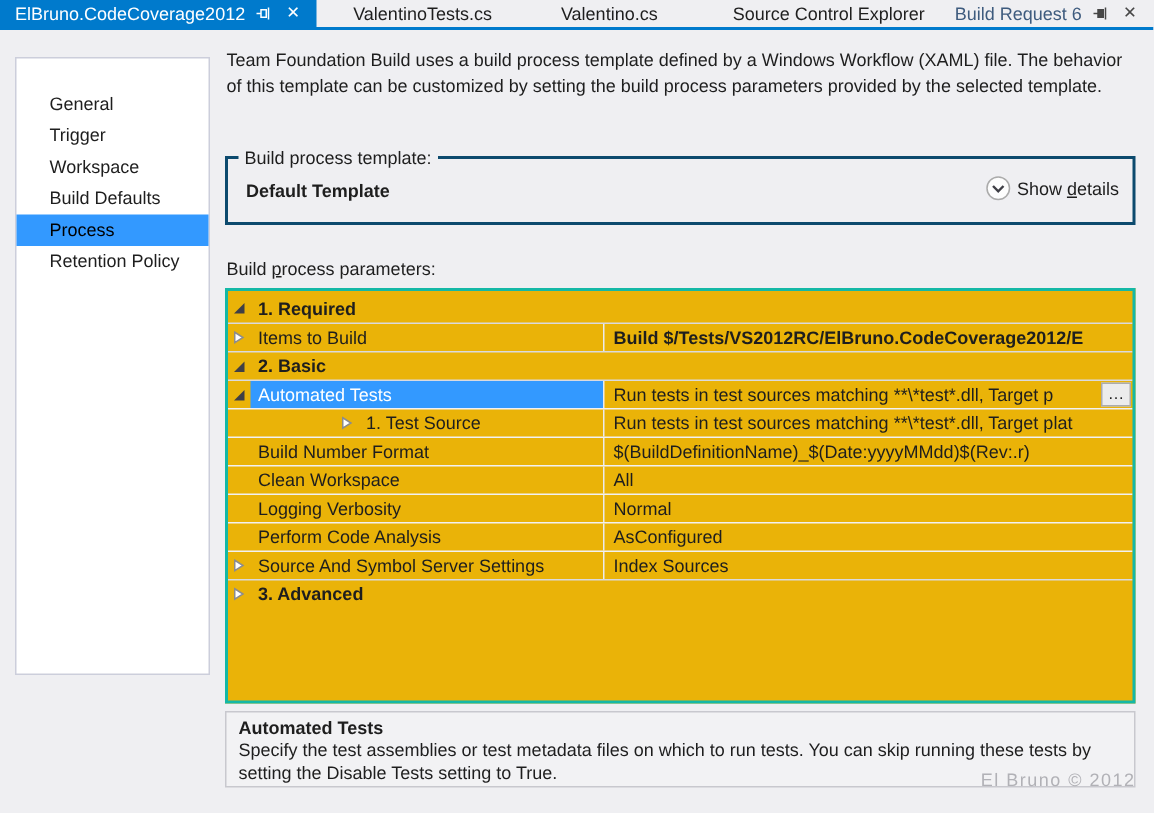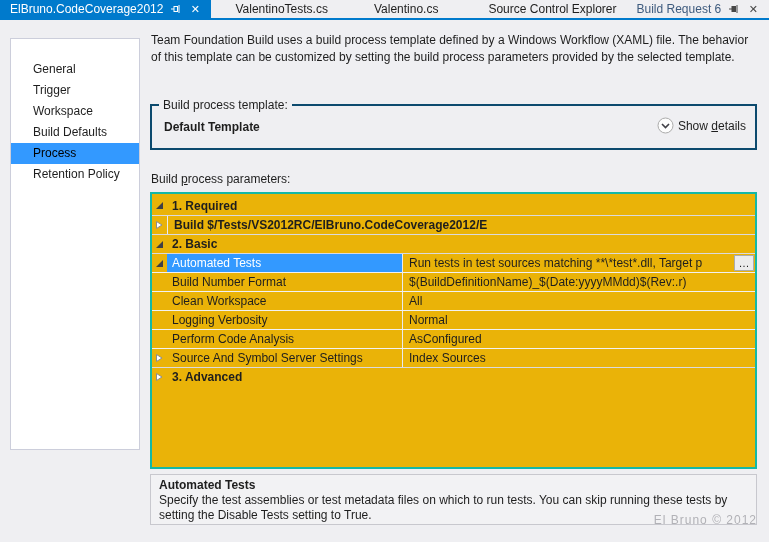--- a/index.html
+++ b/index.html
@@ -182,20 +182,23 @@
         <span>1. Required</span>
       </div>
       <div class="gval"></div>
     </div>
     <div class="grow darktop">
       <span class="exp gutter">
         <svg width="9" height="10" viewBox="0 0 9 10">
           <path d="M1.5 1.5 L7 5 L1.5 8.5 Z" fill="#FFF" stroke="#8C8C8C"></path>
         </svg>
       </span>
+      <div class="gname">
+        <span>Items to Build</span>
+      </div>
       <div class="gval b">Build $/Tests/VS2012RC/ElBruno.CodeCoverage2012/E</div>
     </div>
     <div class="grow cat darktop">
       <span class="exp gutter">
         <svg width="9" height="9" viewBox="0 0 9 9">
           <path d="M8 1 L8 8 L1 8 Z" fill="#3F3F46"></path>
         </svg>
       </span>
       <div class="gname">
         <span>2. Basic</span>
@@ -205,20 +208,32 @@
     <div class="grow darktop">
       <span class="exp gutter">
         <svg width="9" height="9" viewBox="0 0 9 9">
           <path d="M8 1 L8 8 L1 8 Z" fill="#3F3F46"></path>
         </svg>
       </span>
       <div class="gname sel">
         <span>Automated Tests</span>
       </div>
       <div class="gval">Run tests in test sources matching **\*test*.dll, Target p<button class="dots">…</button></div>
+    </div>
+    <div class="grow topline">
+      <span class="exp gutter"></span>
+      <div class="gname">
+        <span class="exp inner">
+          <svg width="9" height="10" viewBox="0 0 9 10">
+            <path d="M1.5 1.5 L7 5 L1.5 8.5 Z" fill="#FFF" stroke="#8C8C8C"></path>
+          </svg>
+        </span>
+        <span>1. Test Source</span>
+      </div>
+      <div class="gval">Run tests in test sources matching **\*test*.dll, Target plat</div>
     </div>
     <div class="grow topline">
       <span class="exp gutter"></span>
       <div class="gname">
         <span>Build Number Format</span>
       </div>
       <div class="gval">$(BuildDefinitionName)_$(Date:yyyyMMdd)$(Rev:.r)</div>
     </div>
     <div class="grow topline">
       <span class="exp gutter"></span>

